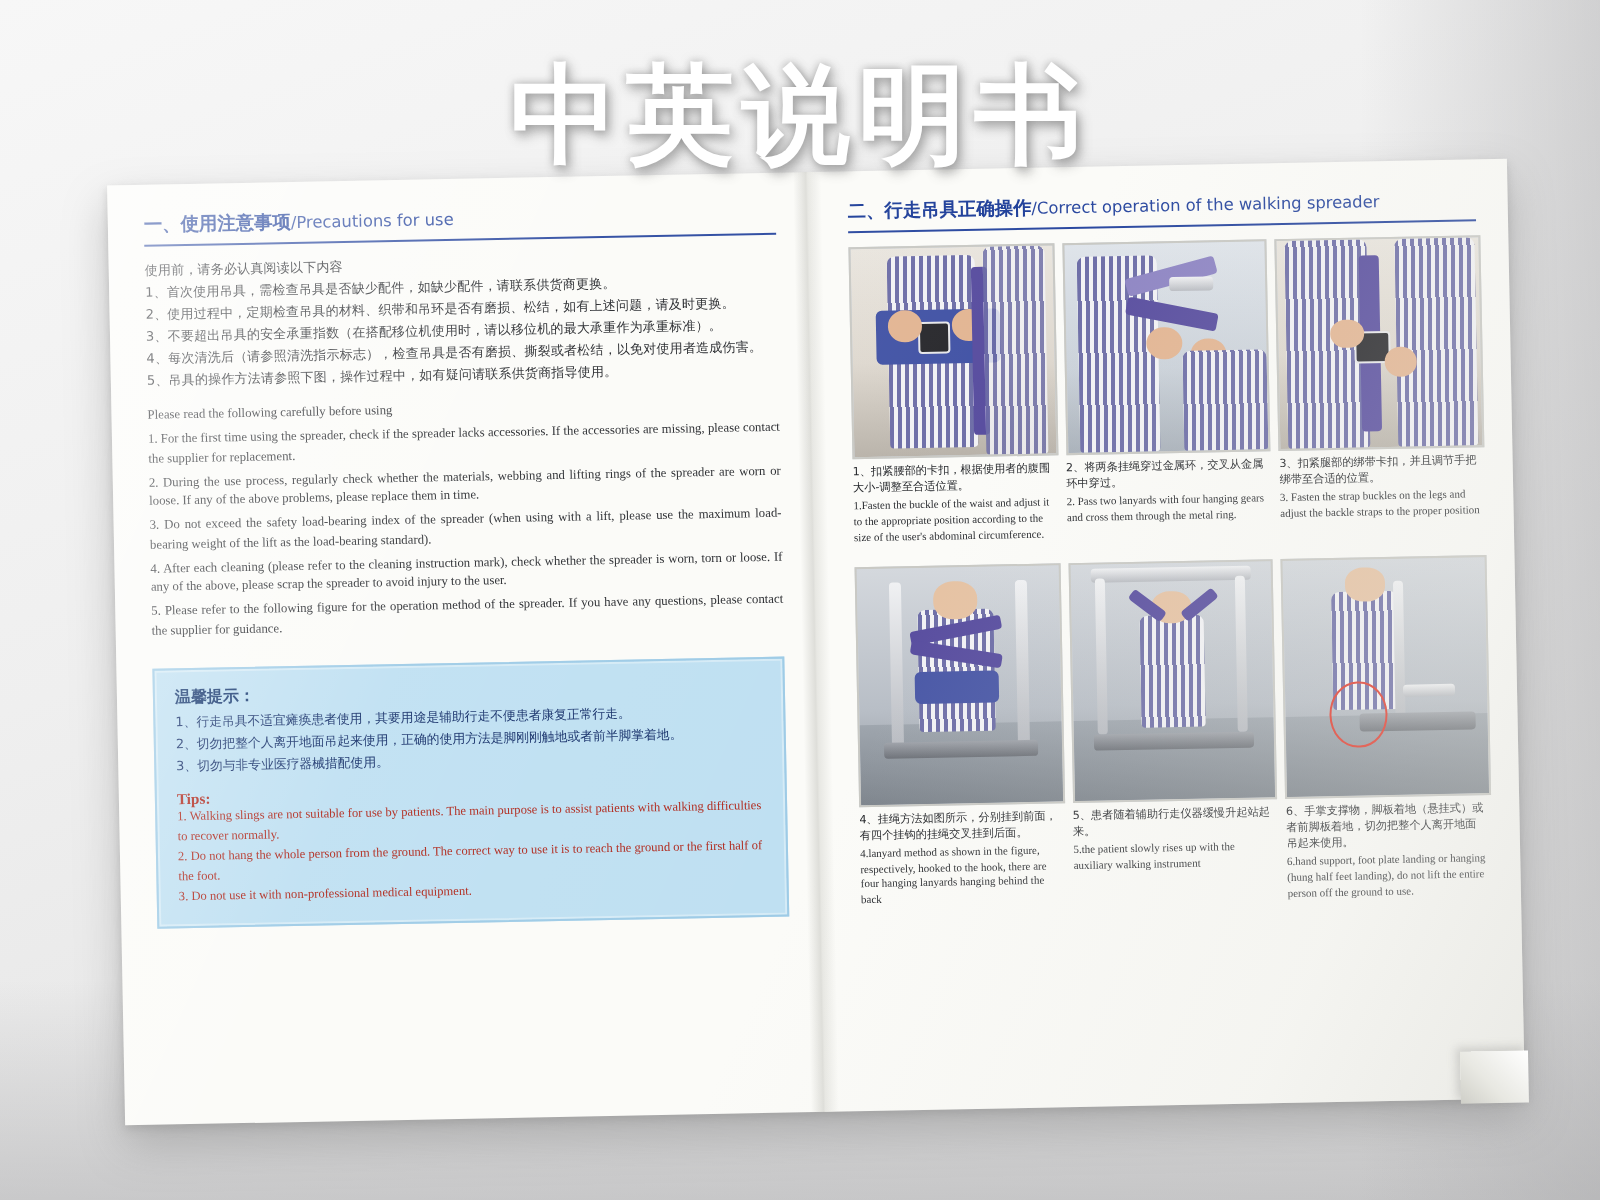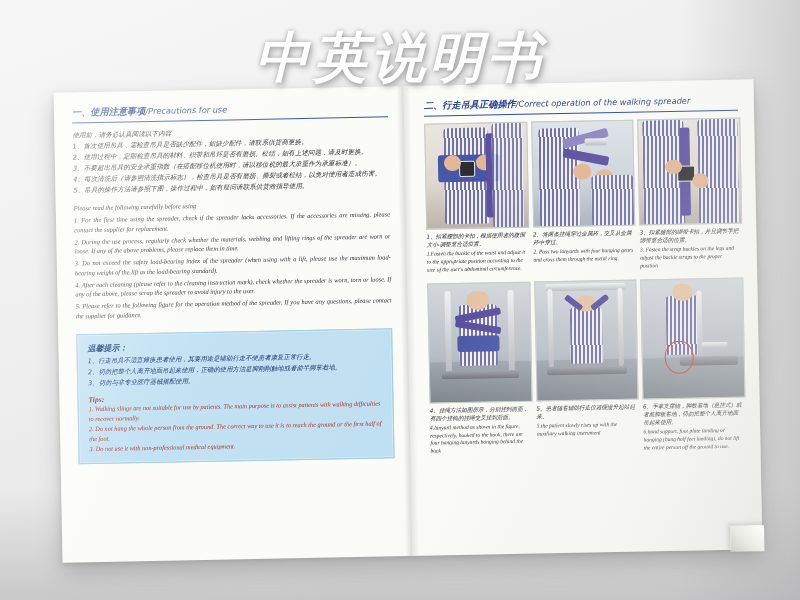--- a/index.html
+++ b/index.html
@@ -15,21 +15,20 @@
     position: relative;
   }
 
   
   #photo-scene {
     position: absolute;
     inset: 0;
     background:
       linear-gradient(160deg, #f7f7f7 0%, #efefef 40%, #e6e6e6 72%, #dedede 100%);
     overflow: hidden;
-    font-style: italic;
   }
 
   
   .desk-shadow {
     position: absolute;
     left: 0; right: 0; bottom: 0;
     height: 110px;
     background: linear-gradient(to bottom, rgba(190,190,190,0) 0%, rgba(176,176,178,0.55) 100%);
     pointer-events: none;
   }

